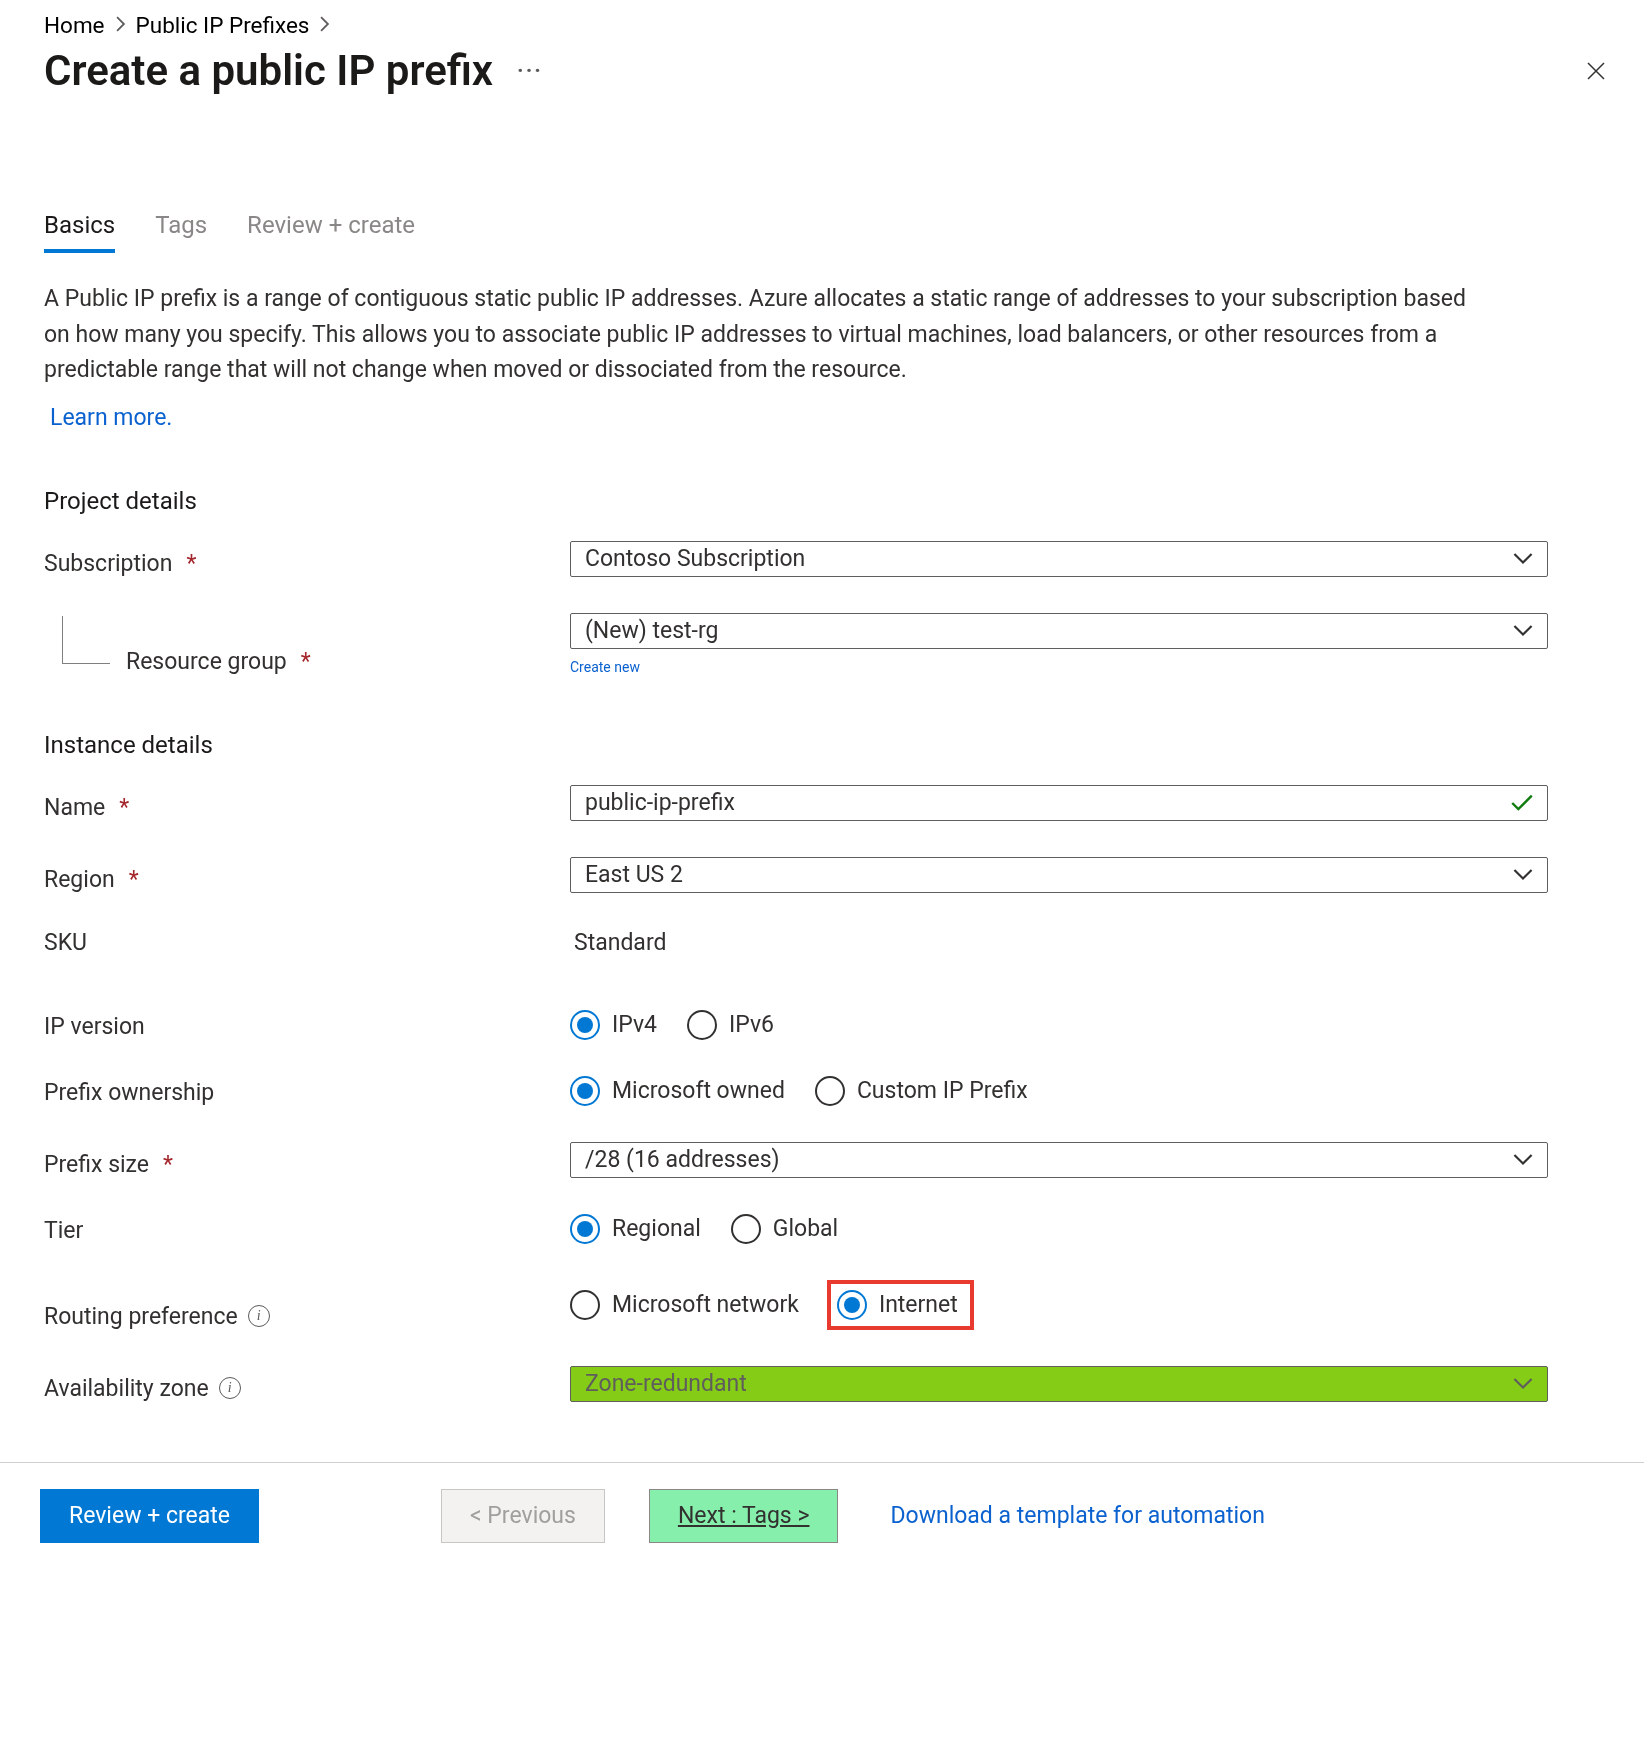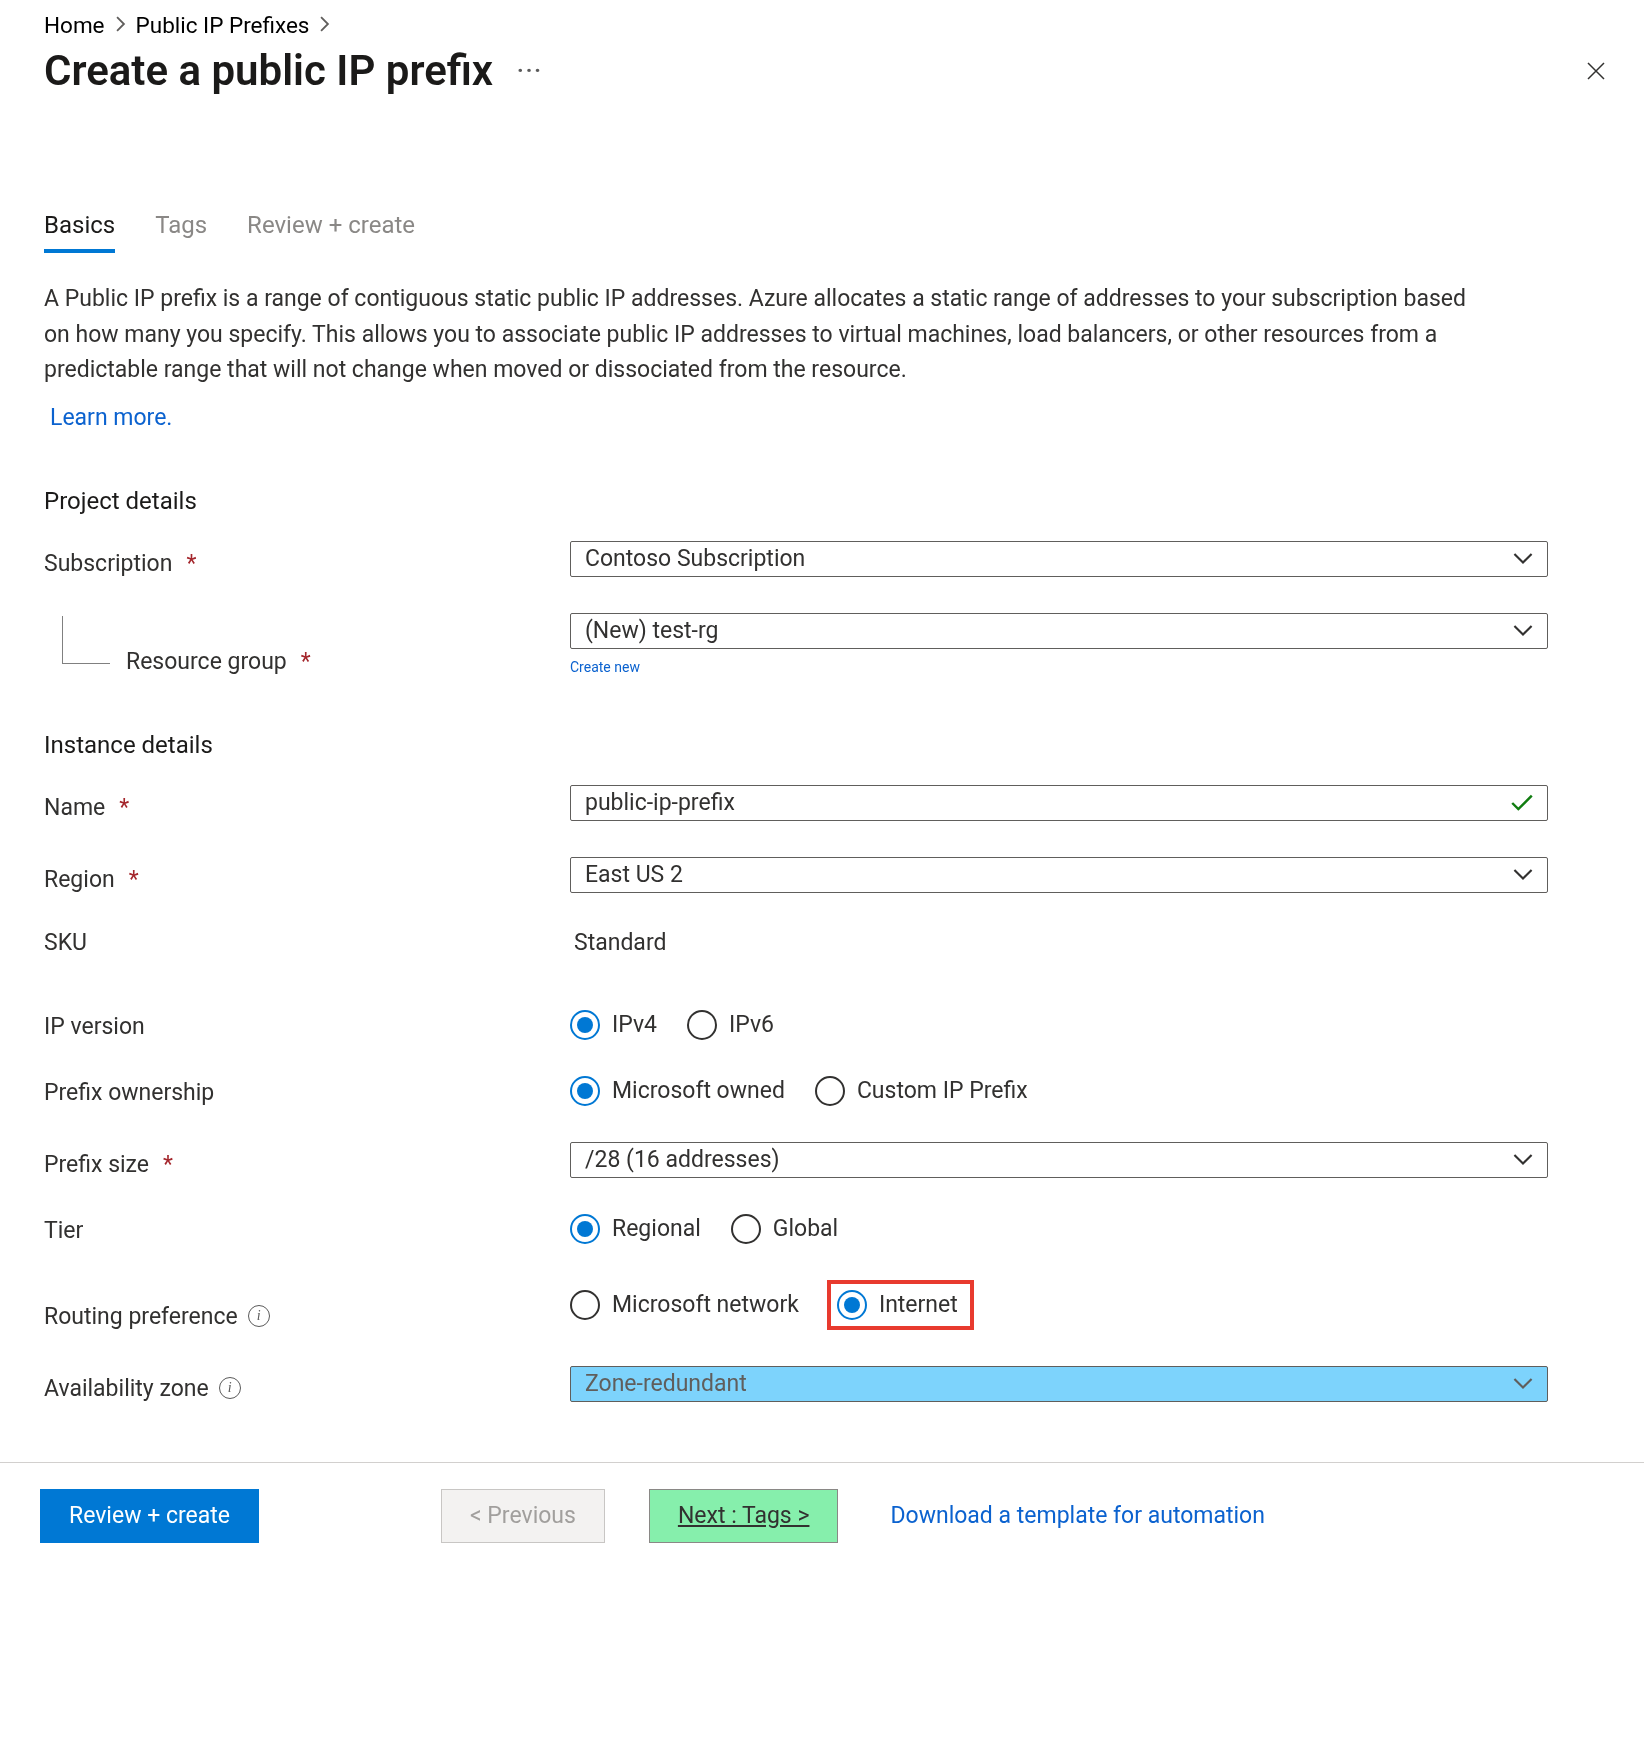--- a/index.html
+++ b/index.html
@@ -89,21 +89,21 @@
     width: 100%;
     height: 36px;
     border: 1px solid #605e5c;
     border-radius: 2px;
     display: flex; align-items: center;
     padding: 0 14px;
     font-size: 23px;
     background: #fff;
     position: relative;
   }
-  .select-box.disabled { background: #7dd3fc; color: #605e5c; }
+  .select-box.disabled { background: #84cc16; color: #605e5c; }
   .select-caret { margin-left: auto; }
   .select-caret svg, .checkmark svg { display:block; }
   .checkmark { margin-left: auto; color: #107c10; }
   .link-under { color: #0b62cf; font-size: 14px; margin-top: 10px; cursor:pointer; }
   .static-val { font-size: 23px; padding-left: 4px;}
   .radio-row { display: flex; gap: 30px; align-items: center; }
   .radio {
     display: flex; align-items: center; gap: 12px;
     font-size: 23px; cursor: pointer;
   }

